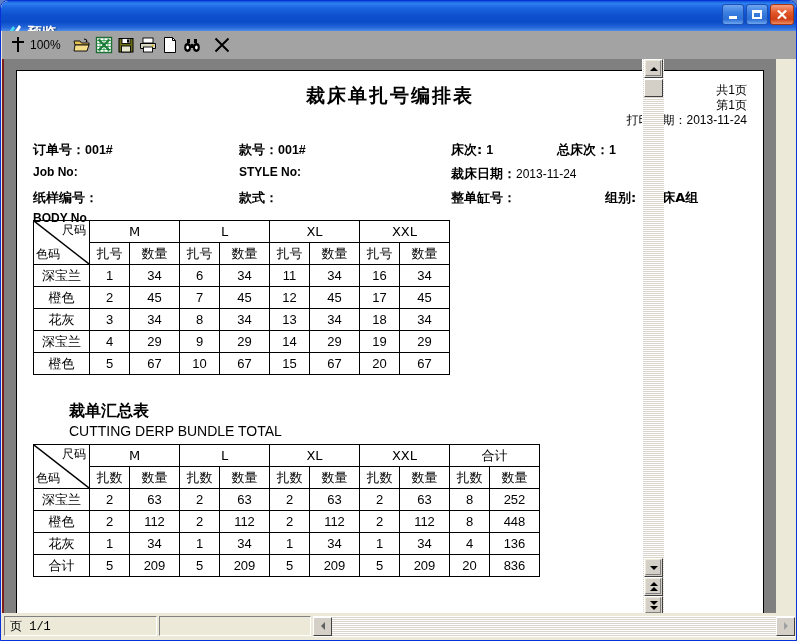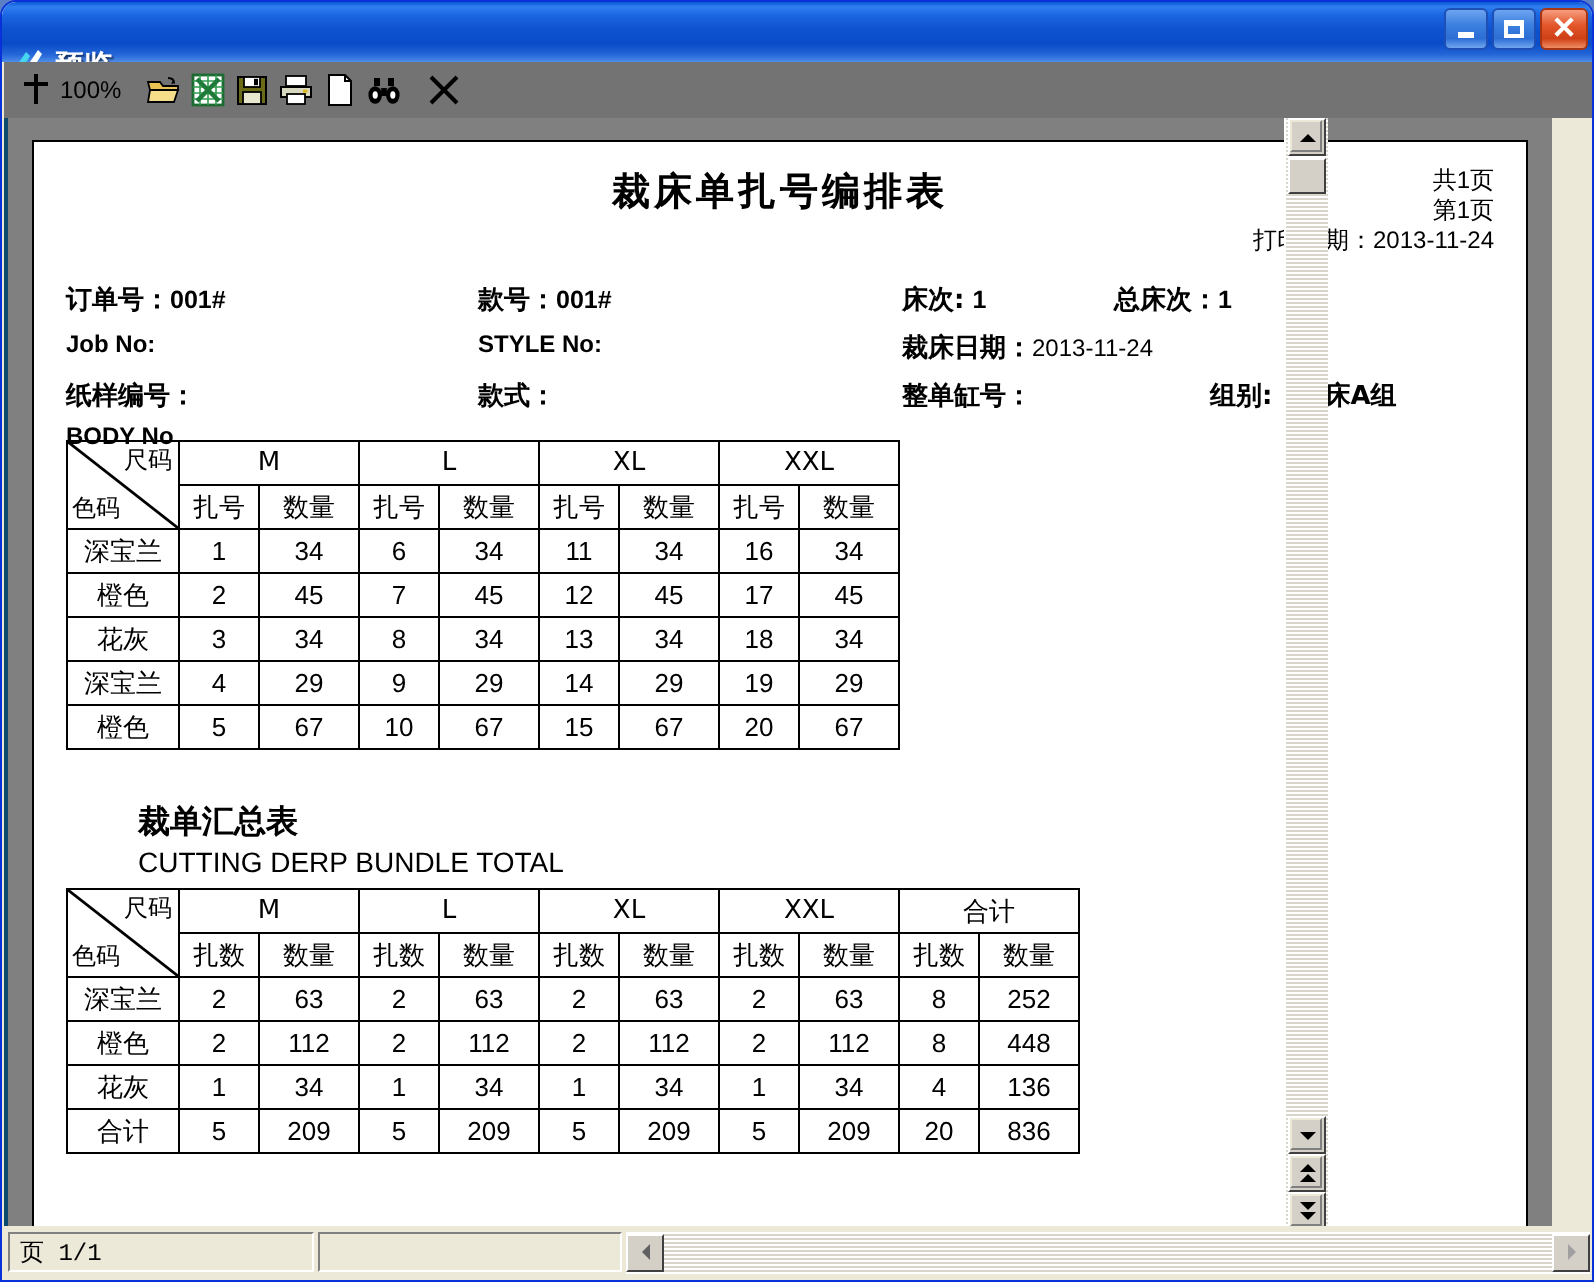--- a/index.html
+++ b/index.html
@@ -97,21 +97,21 @@
     color: #fff; font-size: 15px; font-weight: bold;
     line-height: 1; font-family: "Liberation Sans", sans-serif;
     margin-top: -1px;
   }
 
   
   #toolbar {
     position: absolute;
     left: 1px; top: 30px;
     width: 795px; height: 28px;
-    background: #737373;
+    background: #a3a3a3;
     display: flex;
     align-items: center;
     box-sizing: border-box;
   }
   .tool-item {
     display: flex; align-items: center;
     height: 24px;
     padding: 0 2px;
     cursor: default;
   }
@@ -124,21 +124,21 @@
   .ticon { width: 18px; height: 18px; display:block; }
   .tool-gap { width: 10px; }
 
   
   #clientarea {
     position: absolute;
     left: 1px; top: 58px;
     width: 663px; height: 556px;
     box-sizing: border-box;
     background: #808080;
-    border-left: 2px solid #0c4a6e;
+    border-left: 2px solid #7f1d1d;
   }
   #scroll-host {
     position: absolute;
     left: 0; top: 0;
     width: 772px; height: 556px;
     background: #808080;
     overflow: hidden;
   }
   #paper {
     position: absolute;

